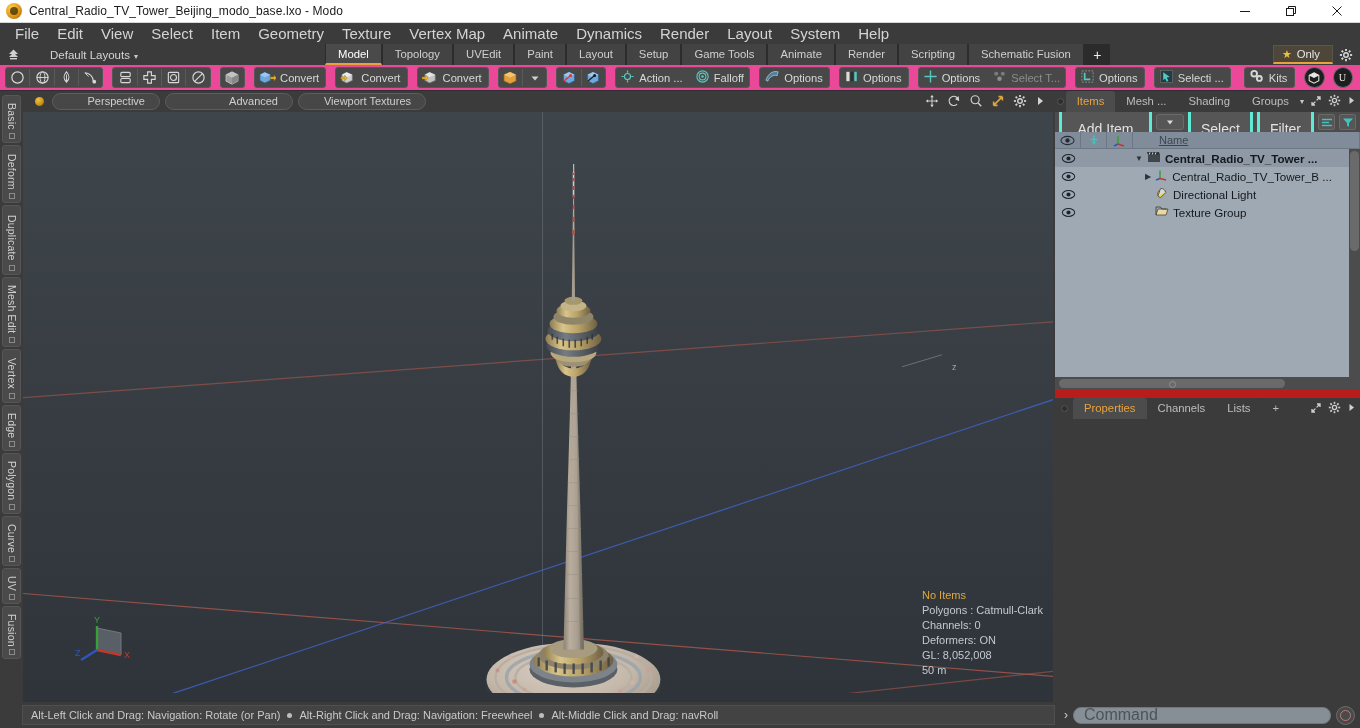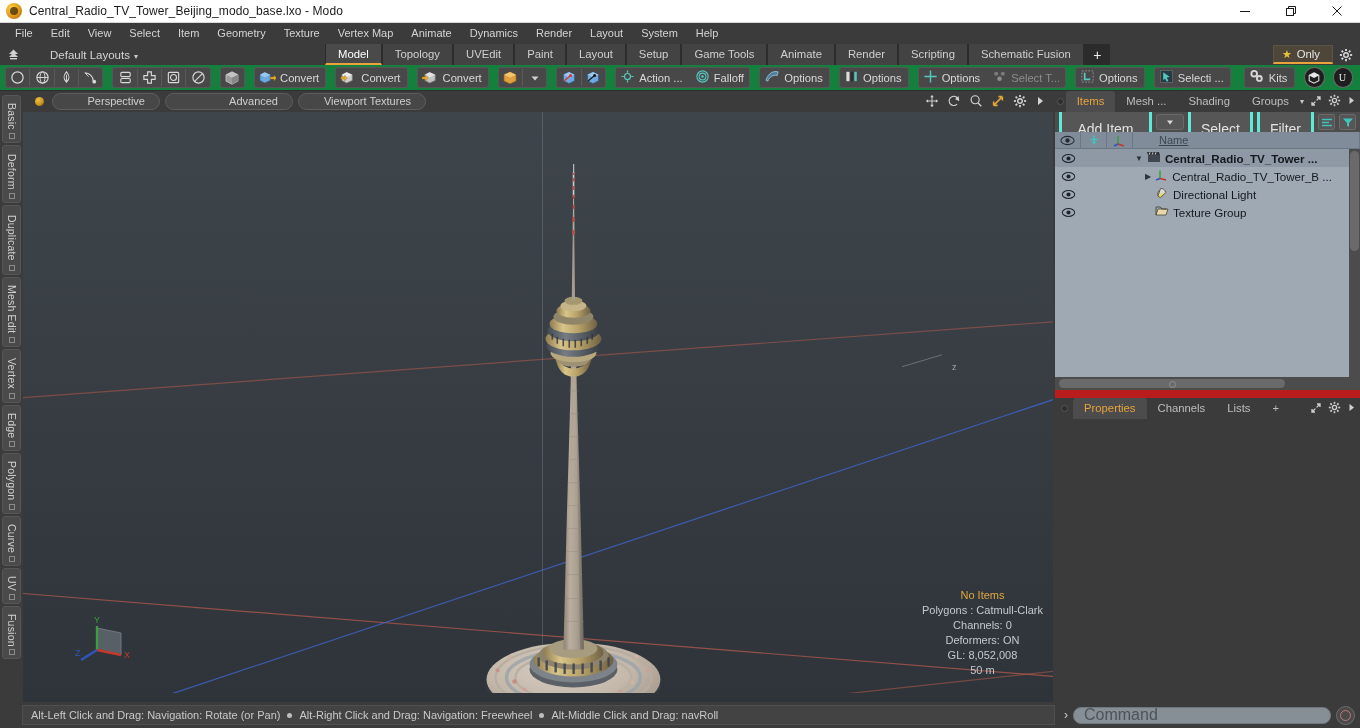--- a/index.html
+++ b/index.html
@@ -22,41 +22,41 @@
   .tb-icon:after{ content:""; position:absolute; left:4px; top:4px; width:8px; height:8px; border-radius:50%;
              background:#3b2a08; opacity:.75;}
   .tb-title { font-size:12px; color:#1b1b1b; letter-spacing:.1px; white-space:nowrap; }
   .tb-spacer{ flex:1 1 auto; }
   .tb-btn { width:46px; height:23px; display:flex; align-items:center; justify-content:center;
             color:#1b1b1b; font-size:12px; }
   .tb-btn svg { display:block; }
 
   
   .menubar { height:21px; background:#3b3b3b; display:flex; align-items:center; flex:0 0 21px; padding-left:6px; }
-  .menu-item { padding:0 9px; height:21px; line-height:21px; font-size:11px; color:#d4d4d4; white-space:nowrap; }
+  .menu-item { padding:0 9px; height:21px; line-height:21px; font-size:15px; color:#d4d4d4; white-space:nowrap; }
 
   
   .layoutbar { height:21px; background:#3b3b3b; display:flex; align-items:center; flex:0 0 21px; position:relative; }
   .lb-home { width:26px; height:21px; display:flex; align-items:center; justify-content:center; }
   .lb-default { font-size:11.5px; color:#d4d4d4; padding-left:8px; white-space:nowrap;margin-left:16px; }
   .lb-caret { margin-left:4px; font-size:8px; color:#c8c8c8; }
   .lb-tabs { position:absolute; left:325px; top:0; display:flex; height:21px; align-items:stretch; }
   .lb-tab { padding:0 12px; height:21px; line-height:20px; font-size:11.3px; color:#cfcfcf; background:#434343;
             border-left:1px solid #2c2c2c; border-right:1px solid #2c2c2c; white-space:nowrap; text-align:center;}
   .lb-tab.active { background:#4a4a4a; color:#fff; border-bottom:2px solid #e8a33d; }
   .lb-plus { width:26px; background:#2b2b2b; color:#eee; font-size:14px; display:flex; align-items:center; justify-content:center;
              border-left:1px solid #2c2c2c;}
   .lb-right { position:absolute; right:4px; top:0; height:21px; display:flex; align-items:center; gap:3px; }
   .only-btn { display:flex; align-items:center; gap:5px; background:#4d4639; border:1px solid #5d5647;
               border-bottom:2px solid #e8a33d; height:19px; padding:0 12px 0 8px; color:#e6e6e6; font-size:11.3px;}
   .only-star { color:#e8c23d; font-size:11px; }
   .gear-sq { width:20px; height:19px; display:flex; align-items:center; justify-content:center; }
 
   
-  .toolbar { height:26px; background:#15803d; flex:0 0 26px; display:flex; align-items:center; padding-left:5px; gap:4px;
+  .toolbar { height:26px; background:#ec4899; flex:0 0 26px; display:flex; align-items:center; padding-left:5px; gap:4px;
              border-bottom:1px solid #2f2f2f; }
   .tgrp { display:flex; align-items:center; border:1px solid #565656; border-radius:3px; background:#484848; height:21px;
           margin-right:5px; overflow:hidden;}
   .tbtn { width:24px; height:19px; display:flex; align-items:center; justify-content:center; }
   .tbtn svg{ display:block; }
   .tbtn-lbl { display:flex; align-items:center; gap:4px; padding:0 8px 0 4px; height:19px; font-size:11.2px; color:#d8d8d8;
               white-space:nowrap;}
   .tbtn-lbl.dim { color:#8d8d8d; }
   .tsep { width:1px; height:17px; background:#5a5a5a; }
   .cube-ico { width:17px; height:16px; position:relative; flex:0 0 17px;}
@@ -80,21 +80,21 @@
   .vp-dot { width:9px; height:9px; border-radius:50%; margin:0 8px 0 12px;
             background:radial-gradient(circle at 35% 32%, #f0c040 0%, #c8901a 60%, #7a5208 100%); }
   .vp-pill { border:1px solid #5d5d5d; border-radius:9px; background:#474747; height:17px; line-height:15px;
              padding:0 14px; font-size:11px; color:#cfcfcf; margin-right:5px; text-align:right; white-space:nowrap;}
   .vp-pill.w1{ min-width:108px; } .vp-pill.w2{ min-width:128px; } .vp-pill.w3{ min-width:128px; }
   .vp-tools { position:absolute; right:8px; top:0; height:21px; display:flex; align-items:center; gap:8px; }
 
   .viewport { flex:1 1 auto; position:relative; overflow:hidden; min-height:0;
               background:linear-gradient(180deg,#3d444a 0%, #363c42 45%, #2f343a 100%); }
   .vp-inner { position:absolute; inset:0; }
-  .stats { position:absolute; right:10px; bottom:24px; text-align:center; font-size:11px; color:#c3c9cf; line-height:15px; }
+  .stats { position:absolute; right:10px; bottom:24px; text-align:left; font-size:11px; color:#c3c9cf; line-height:15px; }
   .stats .noitems{ color:#e0a73c; }
   .gizmo { position:absolute; left:52px; bottom:32px; width:64px; height:56px; }
 
   
   .rightcol { width:305px; flex:0 0 305px; display:flex; flex-direction:column; background:#b91c1c; min-height:0;}
   .paneltabs { height:21px; flex:0 0 21px; display:flex; align-items:stretch; position:relative; background:#3b3b3b; }
   .pt-dot { width:18px; display:flex; align-items:center; justify-content:center; }
   .pt-dot i { width:7px; height:7px; border-radius:50%; background:#2e2e2e; border:1px solid #555; display:block;}
   .ptab { padding:0 11px; line-height:20px; font-size:11.3px; color:#bdbdbd; background:#3b3b3b; white-space:nowrap;
           border-top-left-radius:3px; border-top-right-radius:3px;}

